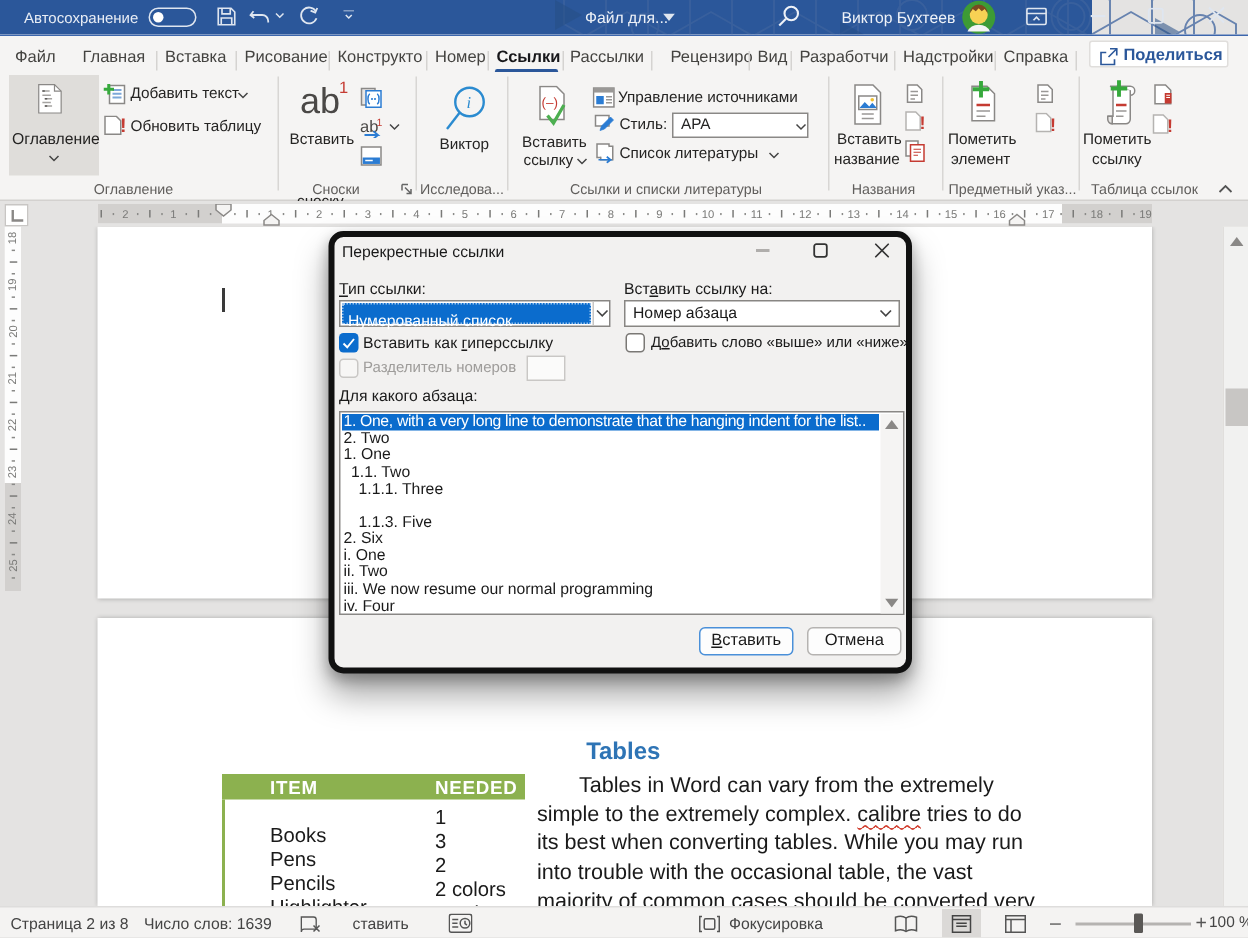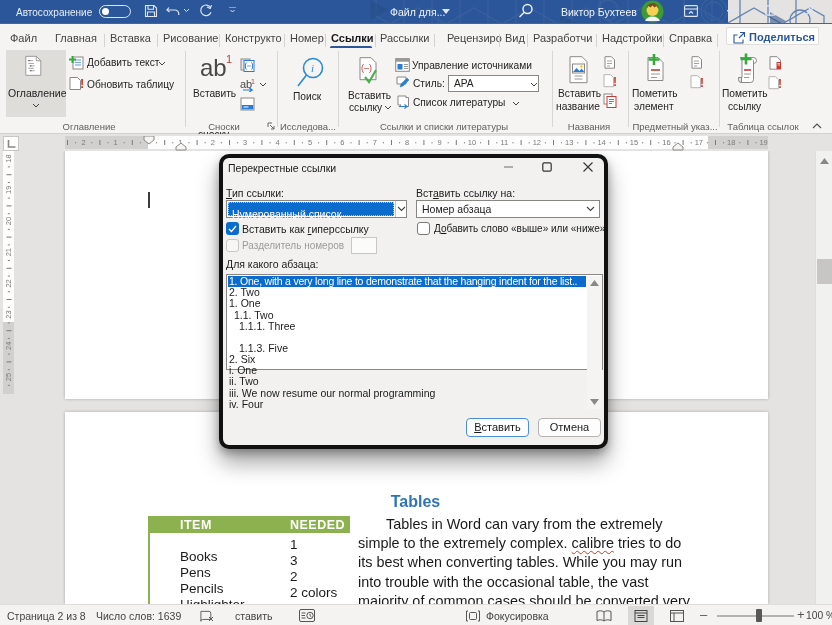--- a/index.html
+++ b/index.html
@@ -244,21 +244,21 @@
   <svg class="abs" style="left:267px;top:74px" width="8" height="8" viewBox="0 0 8 8" fill="none" stroke="#666" stroke-width="1">
       <path d="M1 1 h4 M1 1 v4 M3 3 l4 4 M7 4 v3 h-3"></path>
     </svg>
   <div class="gsep" style="left:277px;"></div>
 
   <svg class="abs" style="left:296px;top:9px" width="30" height="32" viewBox="0 0 30 32" fill="none">
     <circle cx="17" cy="11" r="9.5" stroke="#2b8bd0" stroke-width="1.6"></circle>
     <path d="M10.5 18 L2 29" stroke="#2b8bd0" stroke-width="1.6"></path>
     <text x="15" y="15" font-size="11" fill="#2b8bd0" font-family="Liberation Serif" font-style="italic">i</text>
   </svg>
-  <span class="rtxt abs" style="left:293px;top:43px;">Поиск</span>
+  <span class="rtxt abs" style="left:293px;top:43px;">Виктор</span>
   <span class="glabel" style="left:278px;width:60px;">Исследова...</span>
   <div class="gsep" style="left:338px;"></div>
 
   <svg class="abs" style="left:357px;top:9px" width="23" height="30" viewBox="0 0 23 30">
     <path d="M3 0.7 h11 l5 5 v17 h-16 z" fill="#fff" stroke="#8a8886"></path>
     <text x="4" y="14" font-size="9" fill="#c53b32" font-family="Liberation Sans">(–)</text>
     <path d="M8 20 l4 5 7-12" stroke="#4caf50" stroke-width="2.2" fill="none"></path>
   </svg>
   <span class="rtxt abs" style="left:348px;top:42px;">Вставить</span>
   <span class="rtxt abs" style="left:349px;top:54px;">ссылку</span>
@@ -573,21 +573,21 @@
   </div>
   <span class="lbl" style="left:19px;top:65px;">Вставить как <u>г</u>иперссылку</span>
   <div class="abs" style="left:194px;top:64px;width:13px;height:13px;background:#fff;border:1px solid #7a7875;border-radius:3px;"></div>
   <span class="lbl" style="left:211px;top:65px;font-size:10px;">Д<u>о</u>бавить слово «выше» или «ниже»</span>
 
   <div class="abs" style="left:3px;top:81px;width:13px;height:13px;background:#f7f6f5;border:1px solid #c9c7c5;border-radius:3px;"></div>
   <span class="lbl" style="left:19px;top:82px;color:#9e9c9a;font-size:10px;">Разделитель номеров</span>
   <div class="abs" style="left:128px;top:79px;width:26px;height:17px;background:#fbfbfa;border:1px solid #c9c7c5;"></div>
   <span class="lbl" style="left:3px;top:100px;"><u>Д</u>ля какого абзаца:</span>
 
-  <div class="abs" style="left:3px;top:116px;width:377px;height:96px;background:#fff;border:1px solid #8a8886;font-size:10.5px;color:#1a1a1a;">
+  <div class="abs" style="left:3px;top:116px;width:377px;height:136px;background:#fff;border:1px solid #8a8886;font-size:10.5px;color:#1a1a1a;">
     <div class="abs" style="left:1px;top:1px;width:358px;height:11.2px;background:#0b6ccd;color:#fff;white-space:nowrap;overflow:hidden;line-height:11.2px;padding-left:1px;letter-spacing:-0.22px;">1. One, with a very long line to demonstrate that the hanging indent for the list..</div>
     <div class="abs" style="left:2px;top:12.2px;line-height:11.15px;white-space:nowrap;">
       2. Two<br>
       1. One<br>
       <span style="margin-left:5px;">1.1. Two</span><br>
       <span style="margin-left:10px;">1.1.1. Three</span><br>
       <br>
       <span style="margin-left:10px;">1.1.3. Five</span><br>
       2. Six<br>
       i. One<br>

